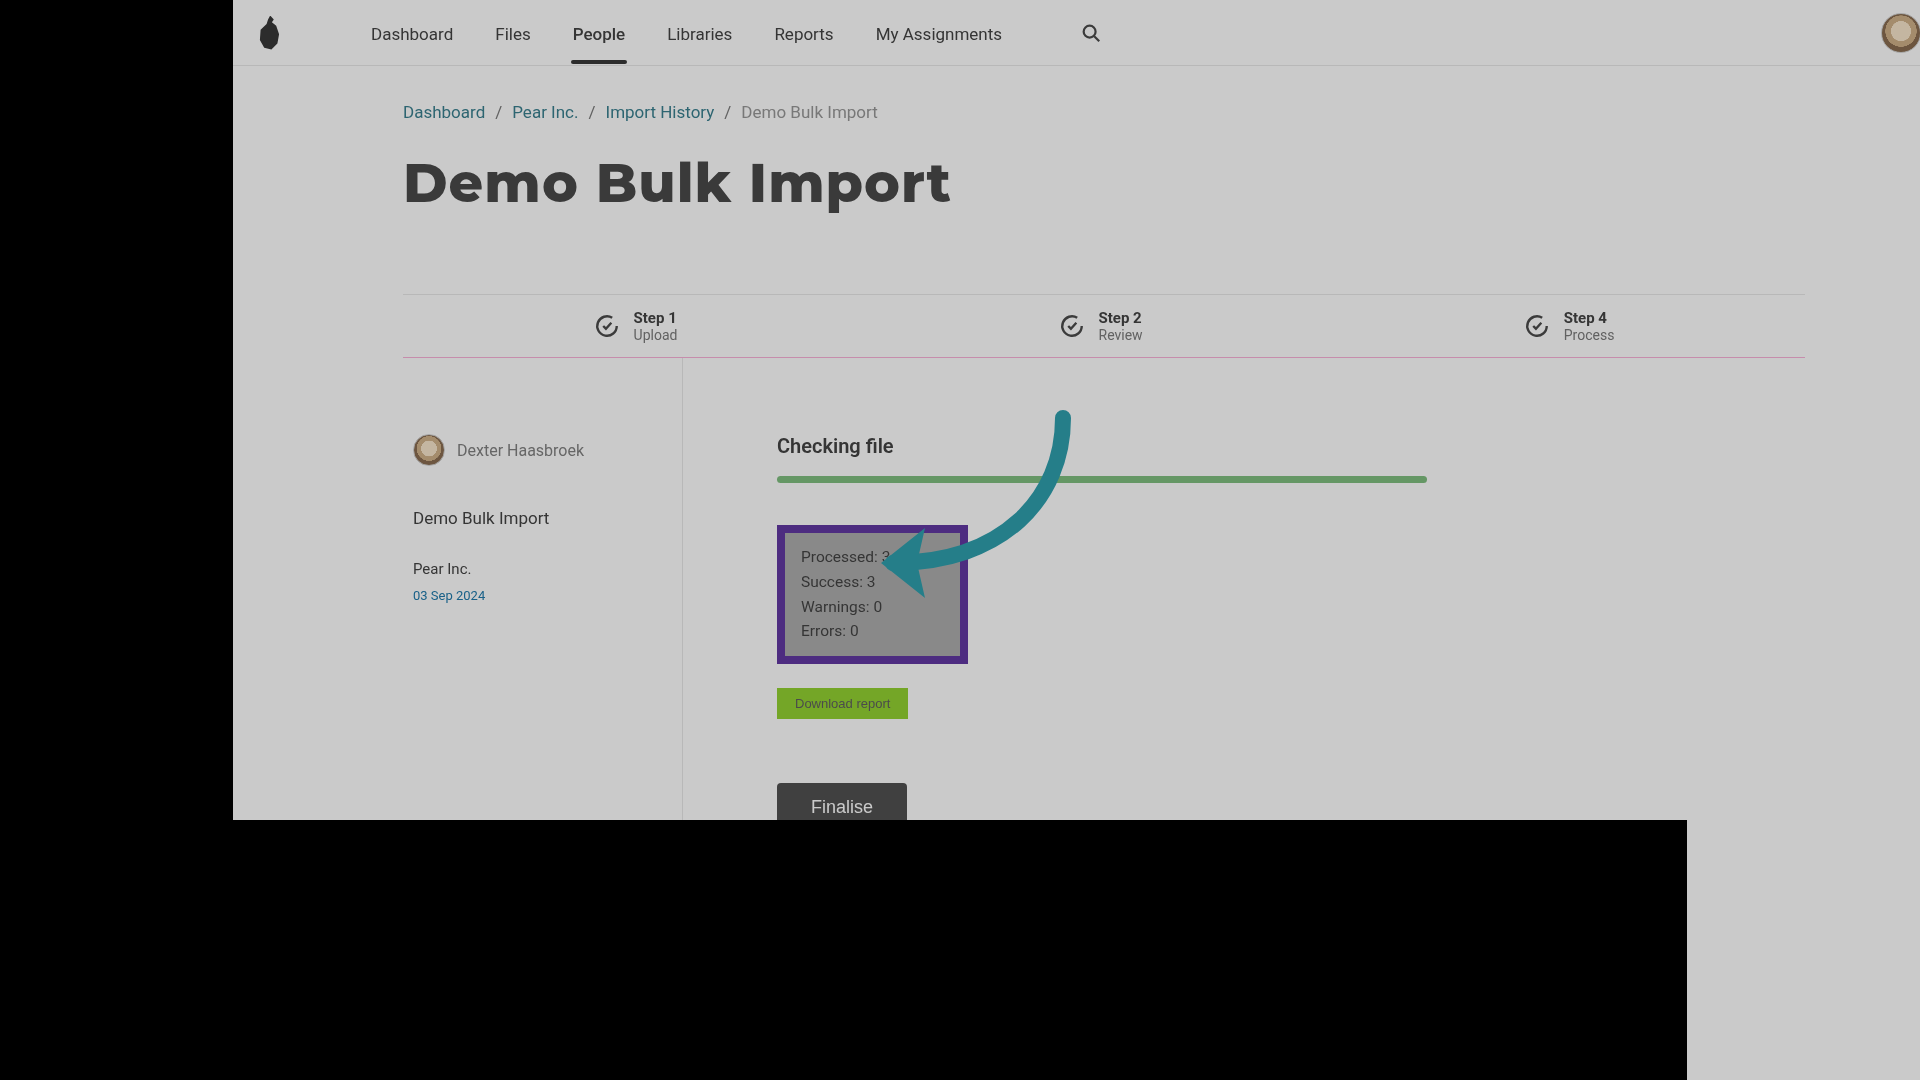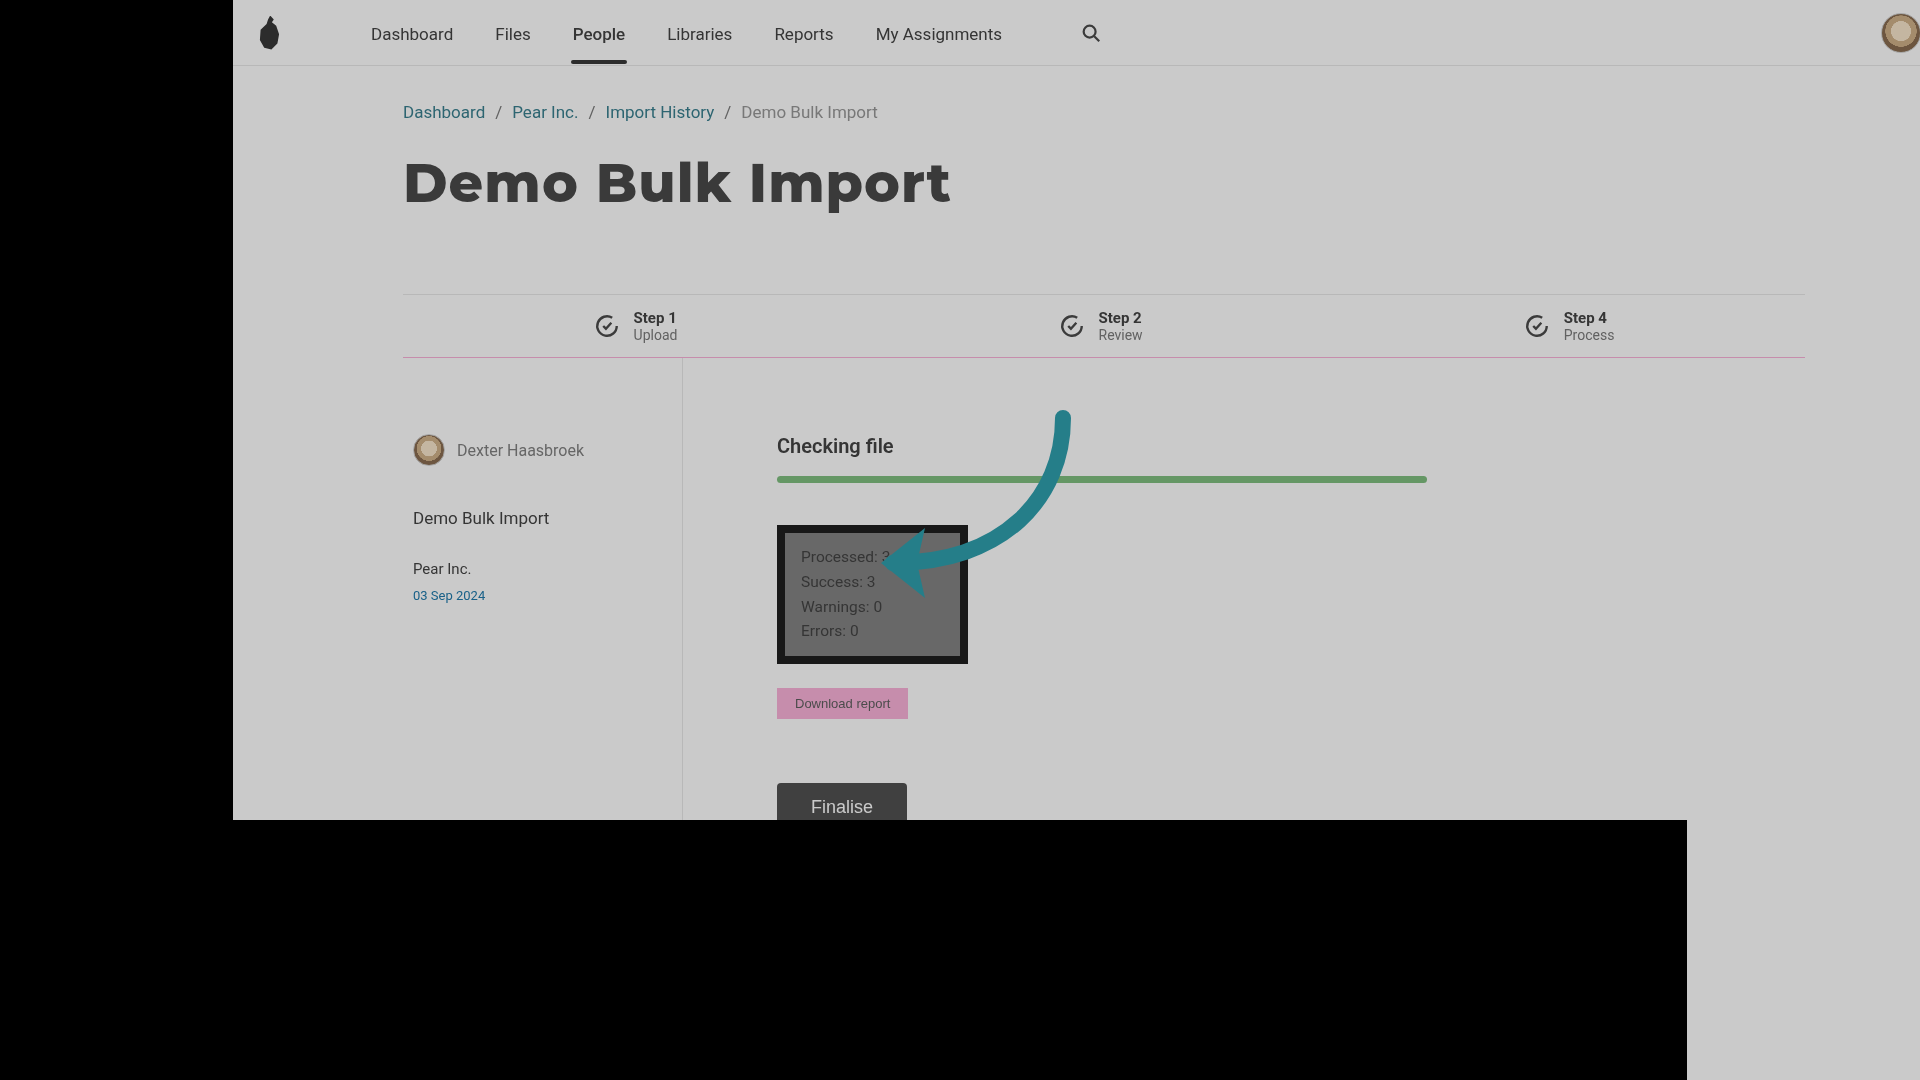--- a/index.html
+++ b/index.html
@@ -121,30 +121,30 @@
     width: 650px;
     height:7px;
     background:#6fb76f;
     border-radius:4px;
   }
   .progress-status { margin-top:10px; font-size:13px; color:#7a7a7a; }
 
   .highlight-box {
     margin-top: 42px;
     display:inline-block;
-    border: 8px solid #000000;
-    background:#737373;
+    border: 8px solid #4c1d95;
+    background:#a3a3a3;
     padding: 12px 70px 12px 16px;
   }
   .stat-line { font-size:15.5px; color:#2a2a2a; line-height:1.6; }
 
   .download-btn {
     margin-top: 24px;
     display:inline-block;
-    background:#f9a8d4;
+    background:#84cc16;
     color:#4a4a4a;
     font-size:13px;
     padding: 8px 18px;
     border-radius:0;
     cursor:pointer;
     border:none;
   }
 
   .finalise-btn {
     margin-top: 64px;

